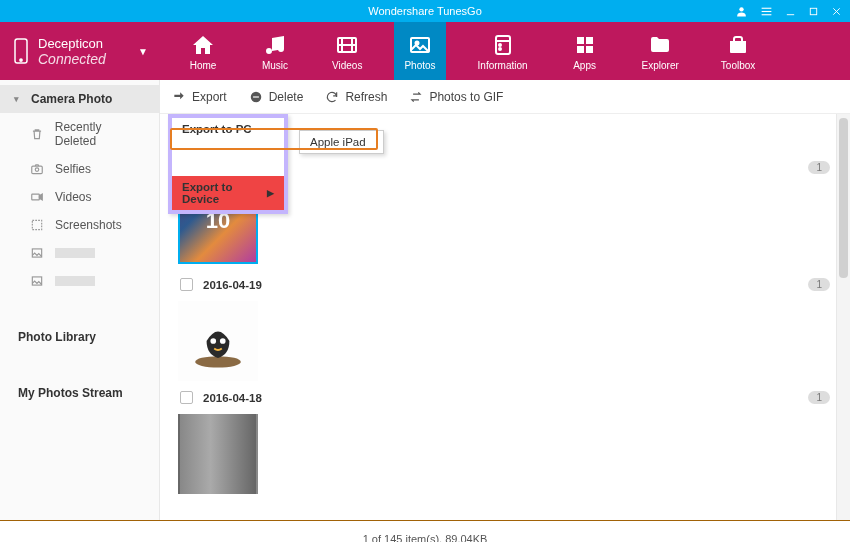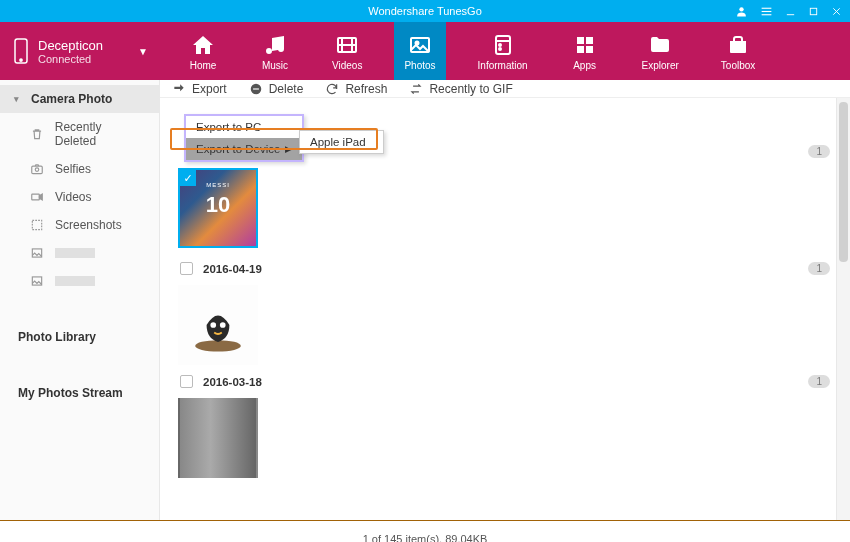--- a/index.html
+++ b/index.html
@@ -8,62 +8,62 @@
     .titlebar { height: 22px; background: #00aeef; display: flex; align-items: center; justify-content: center; position: relative; }
     .titlebar-title { color: #fff; font-size: 11px; font-weight: 500; }
     .titlebar-controls { position: absolute; right: 8px; display: flex; gap: 12px; align-items: center; }
     .titlebar-icon { color: #fff; font-size: 12px; cursor: pointer; display: inline-flex; }
     
     .header { height: 58px; background: #be185d; display: flex; }
     .device-panel { width: 160px; display: flex; align-items: center; padding: 0 12px; color: #fff; cursor: pointer; }
     .device-panel .phone-icon { margin-right: 8px; }
     .device-info { flex: 1; }
     .device-name { font-size: 13px; font-weight: 500; }
-    .device-status { font-size: 11px; opacity: 0.85; }
+    .device-status { font-size: 14px; opacity: 0.85; font-style: italic; }
     .device-chevron { font-size: 10px; }
     
     .nav-tabs { display: flex; gap: 22px; padding: 0 18px; align-items: center; }
     .nav-tab { display: flex; flex-direction: column; align-items: center; justify-content: center; padding: 6px 10px; color: #fff; cursor: pointer; height: 58px; min-width: 50px; }
     .nav-tab.active { background: #0089c4; }
     .nav-tab-icon { height: 26px; display: flex; align-items: center; justify-content: center; }
     .nav-tab-label { font-size: 10px; margin-top: 2px; }
     
     .body { display: flex; height: calc(542px - 22px - 58px - 22px); }
     
     .sidebar { width: 160px; background: #fafafa; border-right: 1px solid #e8e8e8; padding-top: 5px; overflow-y: auto; }
     .sidebar-item { display: flex; align-items: center; padding: 7px 14px; font-size: 12px; color: #555; cursor: pointer; gap: 9px; }
     .sidebar-item.active { background: #e8e8e8; color: #333; font-weight: 600; }
     .sidebar-item .chev { width: 8px; font-size: 9px; color: #888; }
     .sidebar-item .sb-icon { width: 18px; color: #999; display: flex; justify-content: center; }
     .sidebar-item.sub { padding-left: 28px; }
     .sidebar-item.headish { font-weight: 600; color: #333; padding-left: 18px; margin-top: 28px; }
     
     .main { flex: 1; display: flex; flex-direction: column; position: relative; }
-    .toolbar { height: 18px; border-bottom: 1px solid #eee; display: flex; align-items: center; padding: 0 12px; gap: 22px; }
+    .toolbar { height: 34px; border-bottom: 1px solid #eee; display: flex; align-items: center; padding: 0 12px; gap: 22px; }
     .tool-btn { display: flex; align-items: center; gap: 6px; font-size: 12px; color: #444; cursor: pointer; }
     .tool-btn .ti { color: #666; }
     
     .content { flex: 1; overflow-y: auto; position: relative; padding: 4px 18px 10px 18px; }
     
     .group-header { display: flex; align-items: center; padding: 5px 2px; gap: 10px; }
     .group-header .chk { width: 13px; height: 13px; border: 1px solid #bbb; border-radius: 2px; }
     .group-header .date { font-size: 11.5px; font-weight: 600; color: #333; }
     .group-header .badge { margin-left: auto; background: #ddd; color: #777; font-size: 10px; padding: 1px 8px; border-radius: 8px; }
     .thumb { width: 80px; height: 80px; border: 2px solid transparent; margin: 5px 0; position: relative; display: inline-block; }
     .thumb.selected { border-color: #00aeef; }
     .thumb .check { position: absolute; top: 0; left: 0; width: 16px; height: 16px; background: #00aeef; color: #fff; font-size: 11px; display: flex; align-items: center; justify-content: center; }
     
     
     .img1 { background: linear-gradient(135deg,#4a3d7a 0%,#2e5a8f 30%,#e38b3e 60%,#b13da0 100%); position: relative; }
     .img1::after { content: "10"; position: absolute; top: 22px; left: 50%; transform: translateX(-50%); color: #fff; font-size: 22px; font-weight: 700; }
     .img1::before { content:"MESSI"; position:absolute; top:12px; left:50%; transform:translateX(-50%); color:#fff; font-size:6px; letter-spacing:1px;}
     .img2 { background: #fdfdfd; display:flex; align-items:center; justify-content:center; }
     .img3 { background: linear-gradient(90deg,#888 0%, #aaa 40%, #666 100%); filter: grayscale(1); }
     
-    .dropdown { position: absolute; top: 34px; left: 24px; width: 120px; background: #fff; border: 2px solid #c4b5fd; box-shadow: 2px 2px 4px rgba(0,0,0,0.15); font-size: 11.5px; z-index: 10; }
+    .dropdown { position: absolute; top: 34px; left: 8px; width: 120px; background: #fff; border: 4px solid #c4b5fd; box-shadow: 2px 2px 4px rgba(0,0,0,0.15); font-size: 11.5px; z-index: 10; font-weight: bold; }
     .dropdown-item { padding: 5px 10px; color: #333; cursor: pointer; display: flex; align-items: center; justify-content: space-between; }
     .submenu { position: absolute; top: 50px; left: 139px; width: 85px; background: #fff; border: 1px solid #ccc; box-shadow: 2px 2px 4px rgba(0,0,0,0.15); font-size: 11.5px; z-index: 10; }
     .submenu-item { padding: 5px 10px; color: #333; cursor: pointer; }
     .hl-box { position:absolute; top:48px; left:10px; width:208px; height:22px; border:2px solid #e67e22; border-radius:2px; z-index:12; pointer-events:none;}
     
     .statusbar { height: 36px; border-top: 1px solid #a16207; display: flex; align-items: center; justify-content: center; font-size: 11px; color: #555; }
     
     .scrollbar-v { position: absolute; right: 0; top: 0; bottom: 0; width: 14px; background: #f4f4f4; border-left: 1px solid #e8e8e8; }
     .scrollbar-v .sthumb { position: absolute; left: 2px; right: 2px; top: 4px; height: 160px; background: #d0d0d0; border-radius: 4px; }
     
@@ -294,29 +294,29 @@
             </svg>
           </span>
         <span>Refresh</span>
       </div>
       <div class="tool-btn">
         <span class="ti">
             <svg width="14" height="14" viewBox="0 0 24 24" fill="none" stroke="#555" stroke-width="2">
               <path d="M7 7h12l-3-3M17 17H5l3 3"></path>
             </svg>
           </span>
-        <span>Recently to GIF</span>
+        <span>Photos to GIF</span>
       </div>
     </div>
 
     <div class="dropdown">
       <div class="dropdown-item">
         <span>Export to PC</span>
       </div>
-      <div class="dropdown-item" style="background:#a3a3a3;">
+      <div class="dropdown-item" style="background:#ef4444;margin-top:36px;">
         <span>Export to Device</span>
         <span style="font-size:9px;">▶</span>
       </div>
     </div>
     <div class="submenu">
       <div class="submenu-item">
         <span>Apple iPad</span>
       </div>
     </div>
     <div class="hl-box"></div>
@@ -341,21 +341,21 @@
             <ellipse cx="40" cy="62" rx="24" ry="6" fill="#8a6a44"></ellipse>
             <path d="M28 40 q12 -20 24 0 q0 14 -12 18 q-12 -4 -12 -18" fill="#2a2a2a"></path>
             <circle cx="35" cy="40" r="3" fill="#fff"></circle>
             <circle cx="45" cy="40" r="3" fill="#fff"></circle>
             <path d="M36 48 q4 3 8 0" stroke="#f5b642" stroke-width="2" fill="none"></path>
           </svg>
       </div>
 
       <div class="group-header">
         <span class="chk"></span>
-        <span class="date">2016-03-18</span>
+        <span class="date">2016-04-18</span>
         <span class="badge">1</span>
       </div>
       <div class="thumb img3"></div>
 
       <div class="scrollbar-v">
         <div class="sthumb"></div>
       </div>
     </div>
   </div>
 </div>

